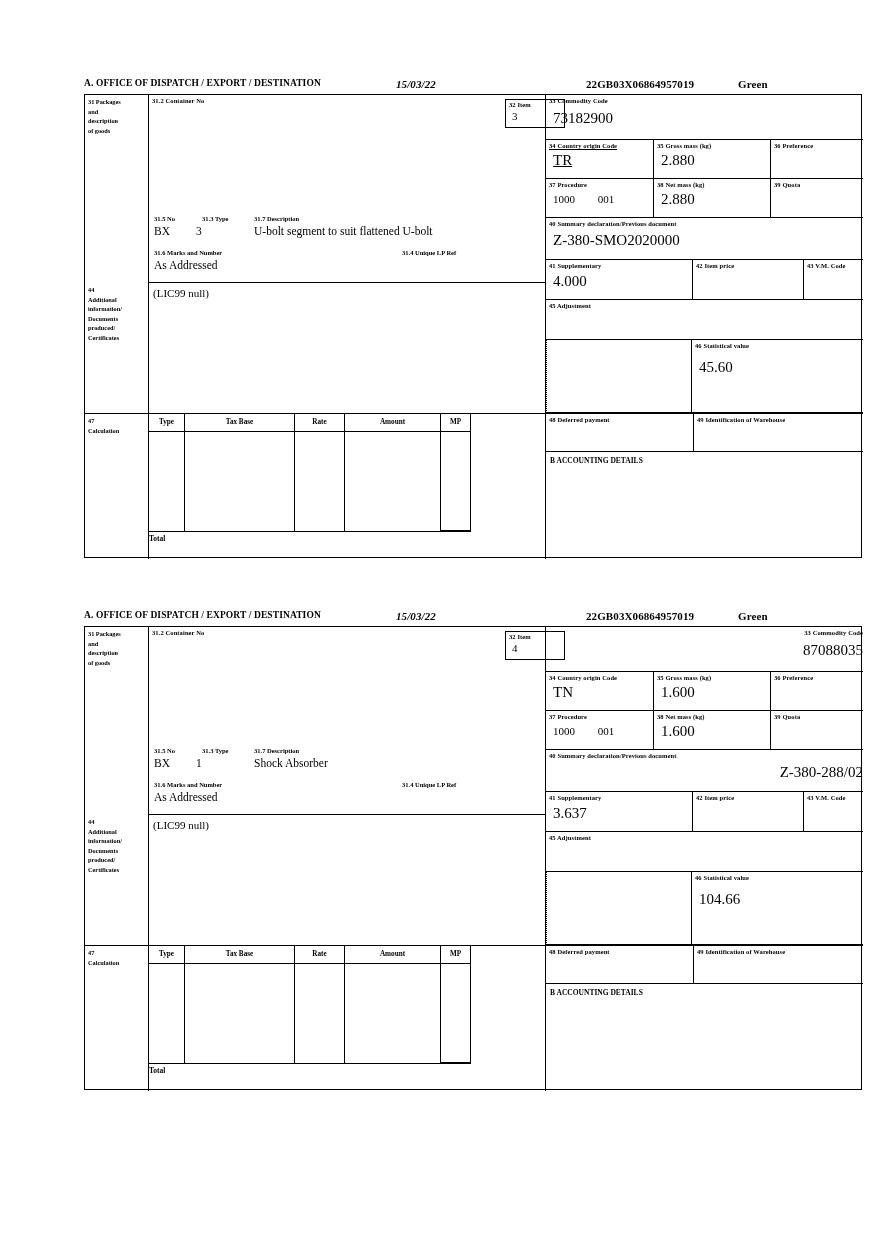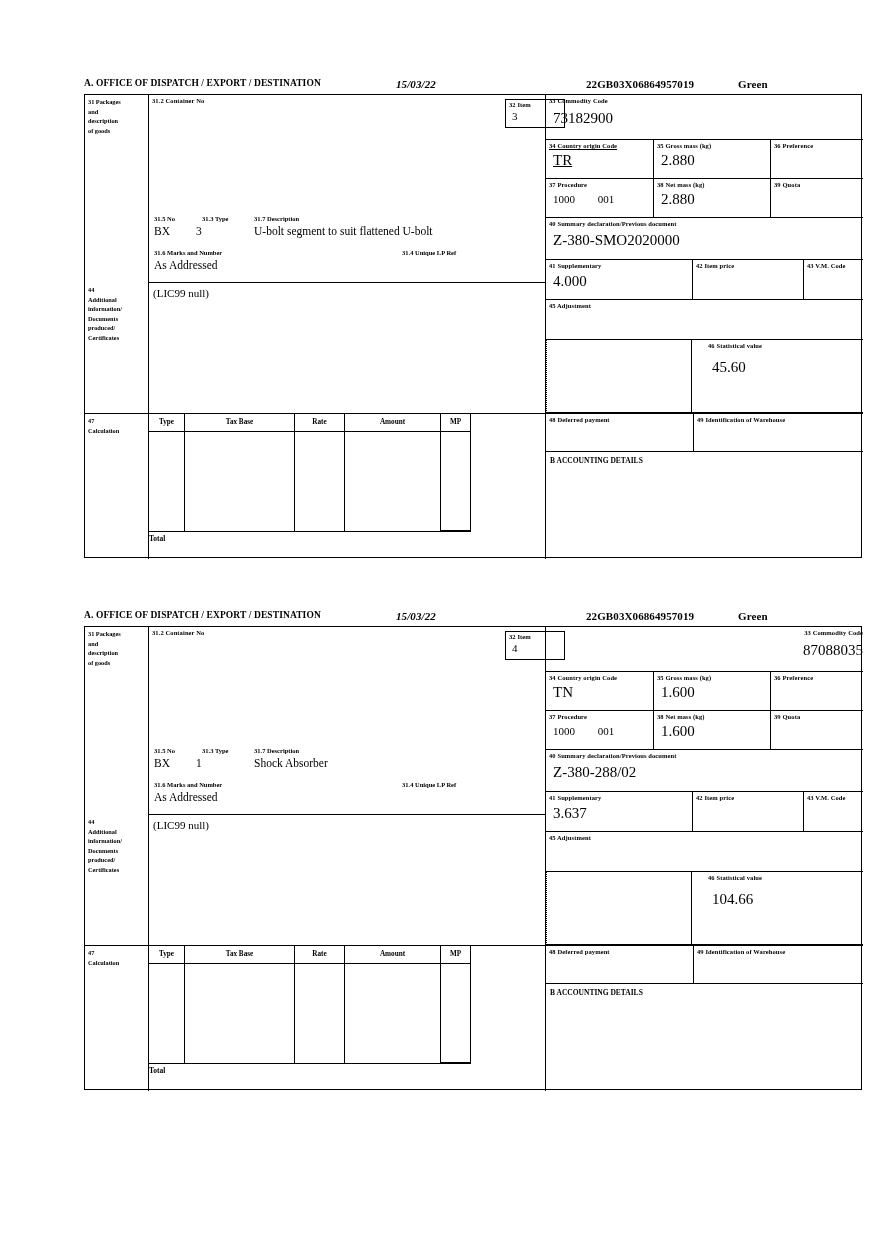--- a/index.html
+++ b/index.html
@@ -67,21 +67,21 @@
     width: 778px;
     height: 464px;
     border: 1px solid #000;
     box-sizing: border-box;
   }
   .cell {
     position: absolute;
     box-sizing: border-box;
   }
   .bt { border-top: 1px solid #000; }
-  .bl { border-left: 1px solid #000; padding-left: 13px; }
+  .bl { border-left: 1px solid #000; }
   .bb { border-bottom: 1px solid #000; }
   .br { border-right: 1px solid #000; }
 
   .lbl {
     font-size: 6.5px;
     font-weight: bold;
     line-height: 8.5px;
     padding: 2px 0 0 3px;
     letter-spacing: .1px;
   }
@@ -380,21 +380,21 @@
         <div class="lbl">38 Net mass (kg)</div>
         <div class="val" style="padding-top:3px;">1.600</div>
       </div>
       <div class="cell bb" style="left:686px; top:84px; width:92px; height:39px;">
         <div class="lbl">39 Quota</div>
         <div class="val" style="padding-top:3px;"></div>
       </div>
 
       <div class="cell bb" style="left:461px; top:123px; width:317px; height:42px;">
         <div class="lbl">40 Summary declaration/Previous document</div>
-        <div class="val" style="padding-top:5px;">Z-380-288/02</div>
+        <div class="val" style="padding-top:5px;text-align:right;">Z-380-288/02</div>
       </div>
 
       <div class="cell bb br" style="left:461px; top:165px; width:147px; height:40px;">
         <div class="lbl">41 Supplementary</div>
         <div class="val" style="padding-top:4px;">3.637</div>
       </div>
       <div class="cell bb br" style="left:608px; top:165px; width:111px; height:40px;">
         <div class="lbl">42 Item price</div>
         <div class="val" style="padding-top:4px;"></div>
       </div>

